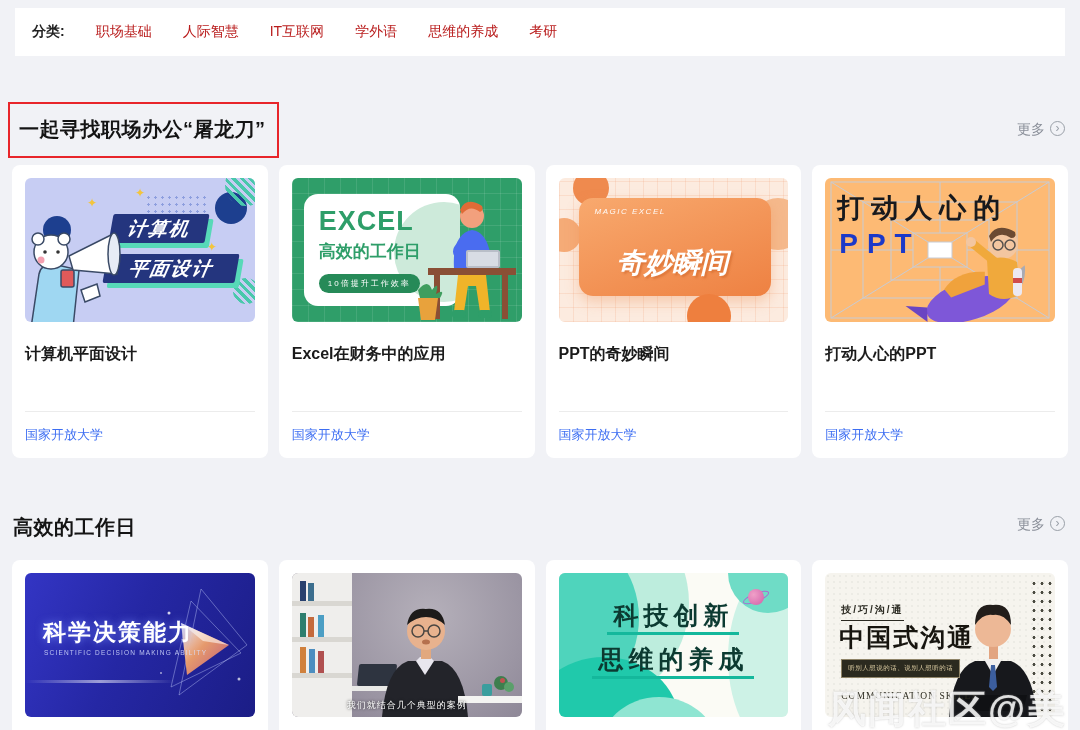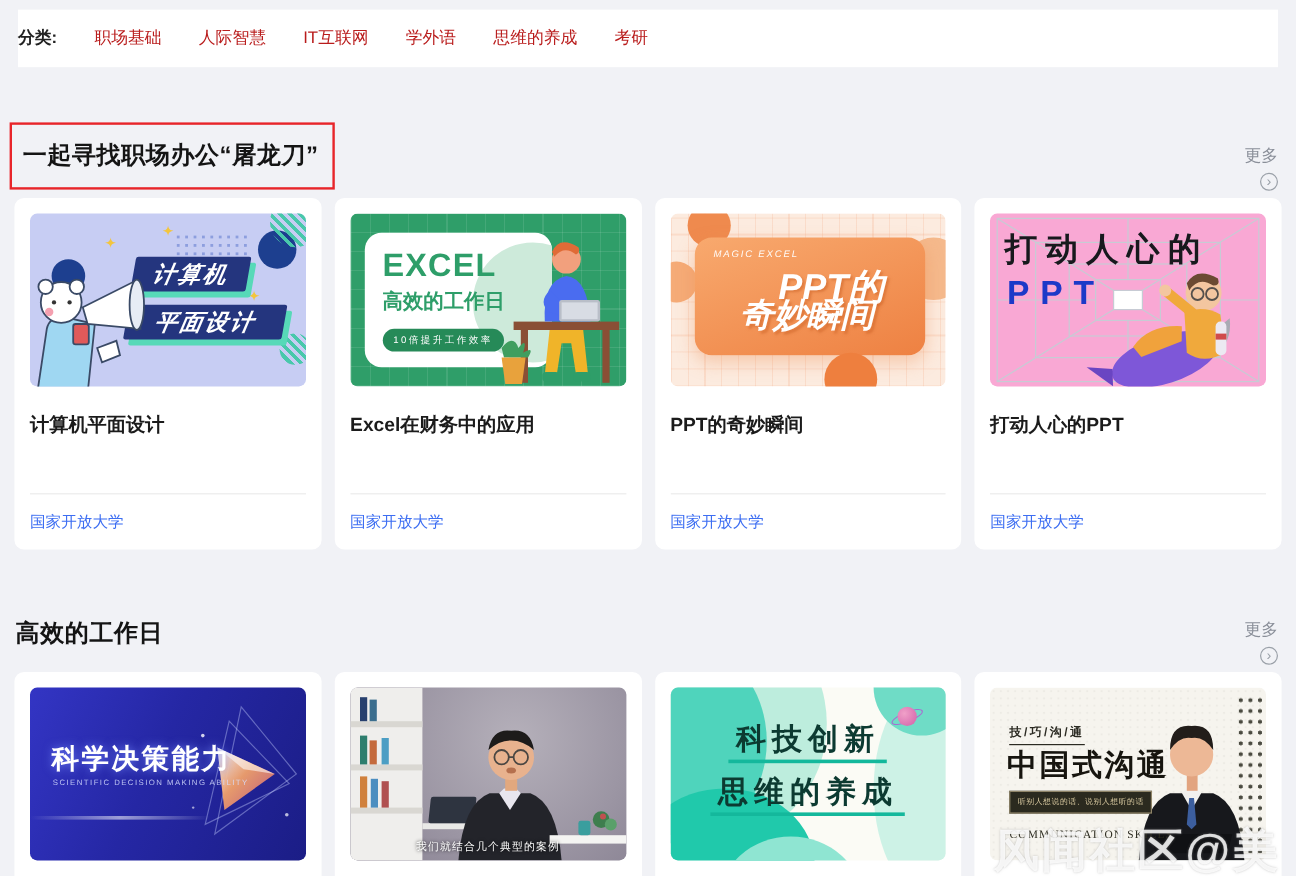--- a/index.html
+++ b/index.html
@@ -6,35 +6,35 @@
   html,body { background:#e9eaee; }
   .page {
     position:relative; width:1080px; height:730px; overflow:hidden;
     background:#f1f2f6;
     font-family:"Liberation Sans","DejaVu Sans",sans-serif;
     color:#222;
   }
   
   .cat-bar {
     position:absolute; left:15px; top:8px; width:1050px; height:48px;
-    background:#fff; display:flex; align-items:center; gap:31px;
+    background:#fff; display:flex; align-items:center; padding-left:17px; gap:31px;
     font-size:14px;
   }
   .cat-label { font-weight:bold; color:#222; }
   .cat-item { color:#b91c1c; cursor:pointer; }
   
   .sec-head-box {
     position:absolute; left:8px; top:102px;
     border:2.5px solid #e8252a; padding:12px 11px 13px 9px;
   }
   .sec-title { font-size:20px; font-weight:bold; color:#141414; letter-spacing:.5px; }
   .sec2-title { position:absolute; left:13px; top:514px; }
   .more {
-    position:absolute; right:15px; display:flex; align-items:flex-end; gap:5px;
-    color:#8a8f99; font-size:14px; cursor:pointer;flex-direction:column;
+    position:absolute; right:15px; display:flex; align-items:flex-start; gap:5px;
+    color:#8a8f99; font-size:14px; cursor:pointer;
   }
   .more1 { top:121px; } .more2 { top:516px; }
   .more-icon {
     width:15px; height:15px; border:1px solid #9aa0a8; border-radius:50%;
     display:flex; align-items:center; justify-content:center;
     font-size:12px; line-height:1; color:#9aa0a8; padding-bottom:1px;
   }
   
   .grid { position:absolute; left:12px; width:1056px; display:grid;
           grid-template-columns:repeat(4,1fr); gap:11px; }
@@ -82,21 +82,21 @@
   .t3 .oc4 { position:absolute; right:-16px; top:20px; width:52px; height:52px; border-radius:50%; background:#f5b98c; }
   .t3 .panel { position:absolute; left:20px; top:20px; width:192px; height:98px; border-radius:14px;
     background:linear-gradient(160deg,#f8a96e,#ee8142); box-shadow:0 6px 14px rgba(238,138,78,.35); }
   .t3 .tag { position:absolute; left:16px; top:9px; color:rgba(255,255,255,.95); font-size:8px;
     font-style:italic; letter-spacing:1.5px; }
   .t3 .l1 { position:absolute; left:70px; top:21px; color:#fff; font-weight:800; font-style:italic;
     font-size:30px; text-shadow:2px 2px 2px rgba(205,100,40,.55); }
   .t3 .l2 { position:absolute; left:38px; top:46px; color:#fff; font-weight:700; font-style:italic;
     font-size:28px; text-shadow:2px 2px 2px rgba(205,100,40,.55); }
   
-  .t4 { background:#f9a8d4; }
+  .t4 { background:#fdba74; }
   .t4 svg.tunnel { position:absolute; inset:0; }
   .t4 .l1 { position:absolute; left:12px; top:12px; color:#17191d; font-weight:900; font-size:27px; letter-spacing:7px; }
   .t4 .l2 { position:absolute; left:14px; top:50px; color:#1c39c8; font-weight:900; font-size:28px; letter-spacing:9px; }
   .t4 svg.rocket { position:absolute; right:0; bottom:-4px; }
   
   .t5 { background:linear-gradient(115deg,#3335c4 0%,#2527a4 45%,#1b1d86 100%); }
   .t5 .streak { position:absolute; left:0; bottom:34px; width:150px; height:3px;
     background:linear-gradient(90deg,transparent,rgba(255,255,255,.55),transparent); }
   .t5 .l1 { position:absolute; left:18px; top:44px; color:#fff; font-weight:800; font-size:23px; letter-spacing:2px;
     text-shadow:0 0 8px rgba(120,140,255,.8); }
@@ -237,21 +237,20 @@
       <a class="publisher">国家开放大学</a>
     </div>
 
     <div class="card">
       <div class="thumb t3">
         <div class="oc1"></div>
         <div class="oc2"></div>
         <div class="oc4"></div>
         <div class="panel">
           <div class="tag">MAGIC EXCEL</div>
-          <div class="l1">PPT的</div>
           <div class="l2">奇妙瞬间</div>
         </div>
         <div class="oc3"></div>
       </div>
       <div class="card-title">PPT的奇妙瞬间</div>
       <div class="divider"></div>
       <a class="publisher">国家开放大学</a>
     </div>
 
     <div class="card">

